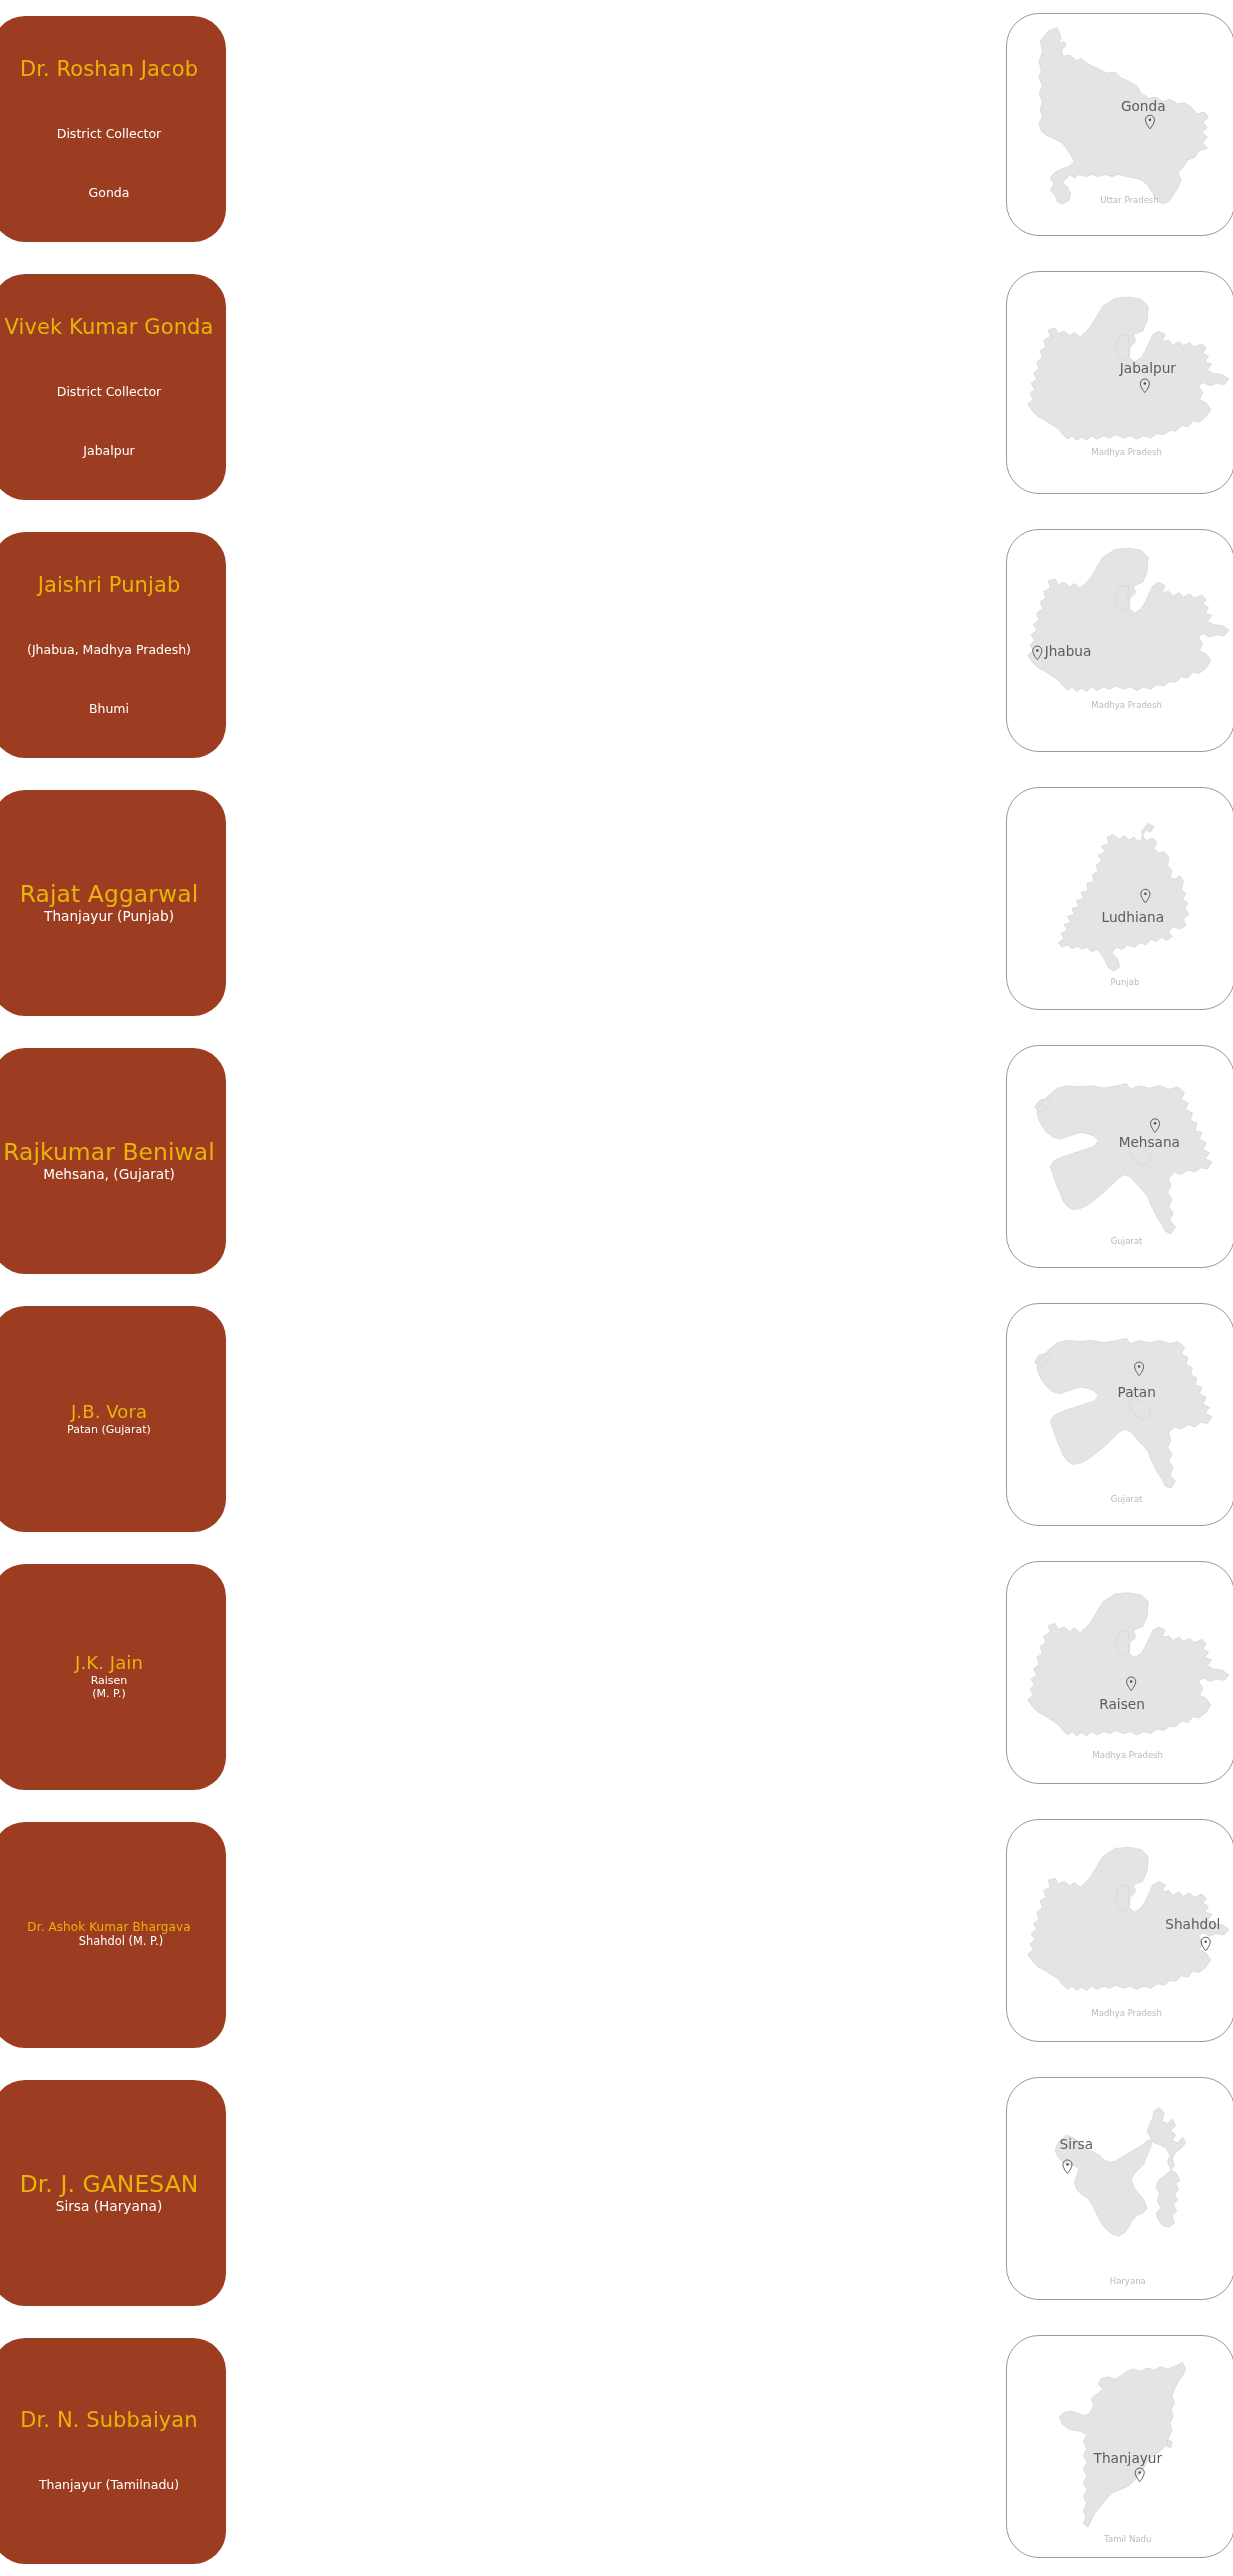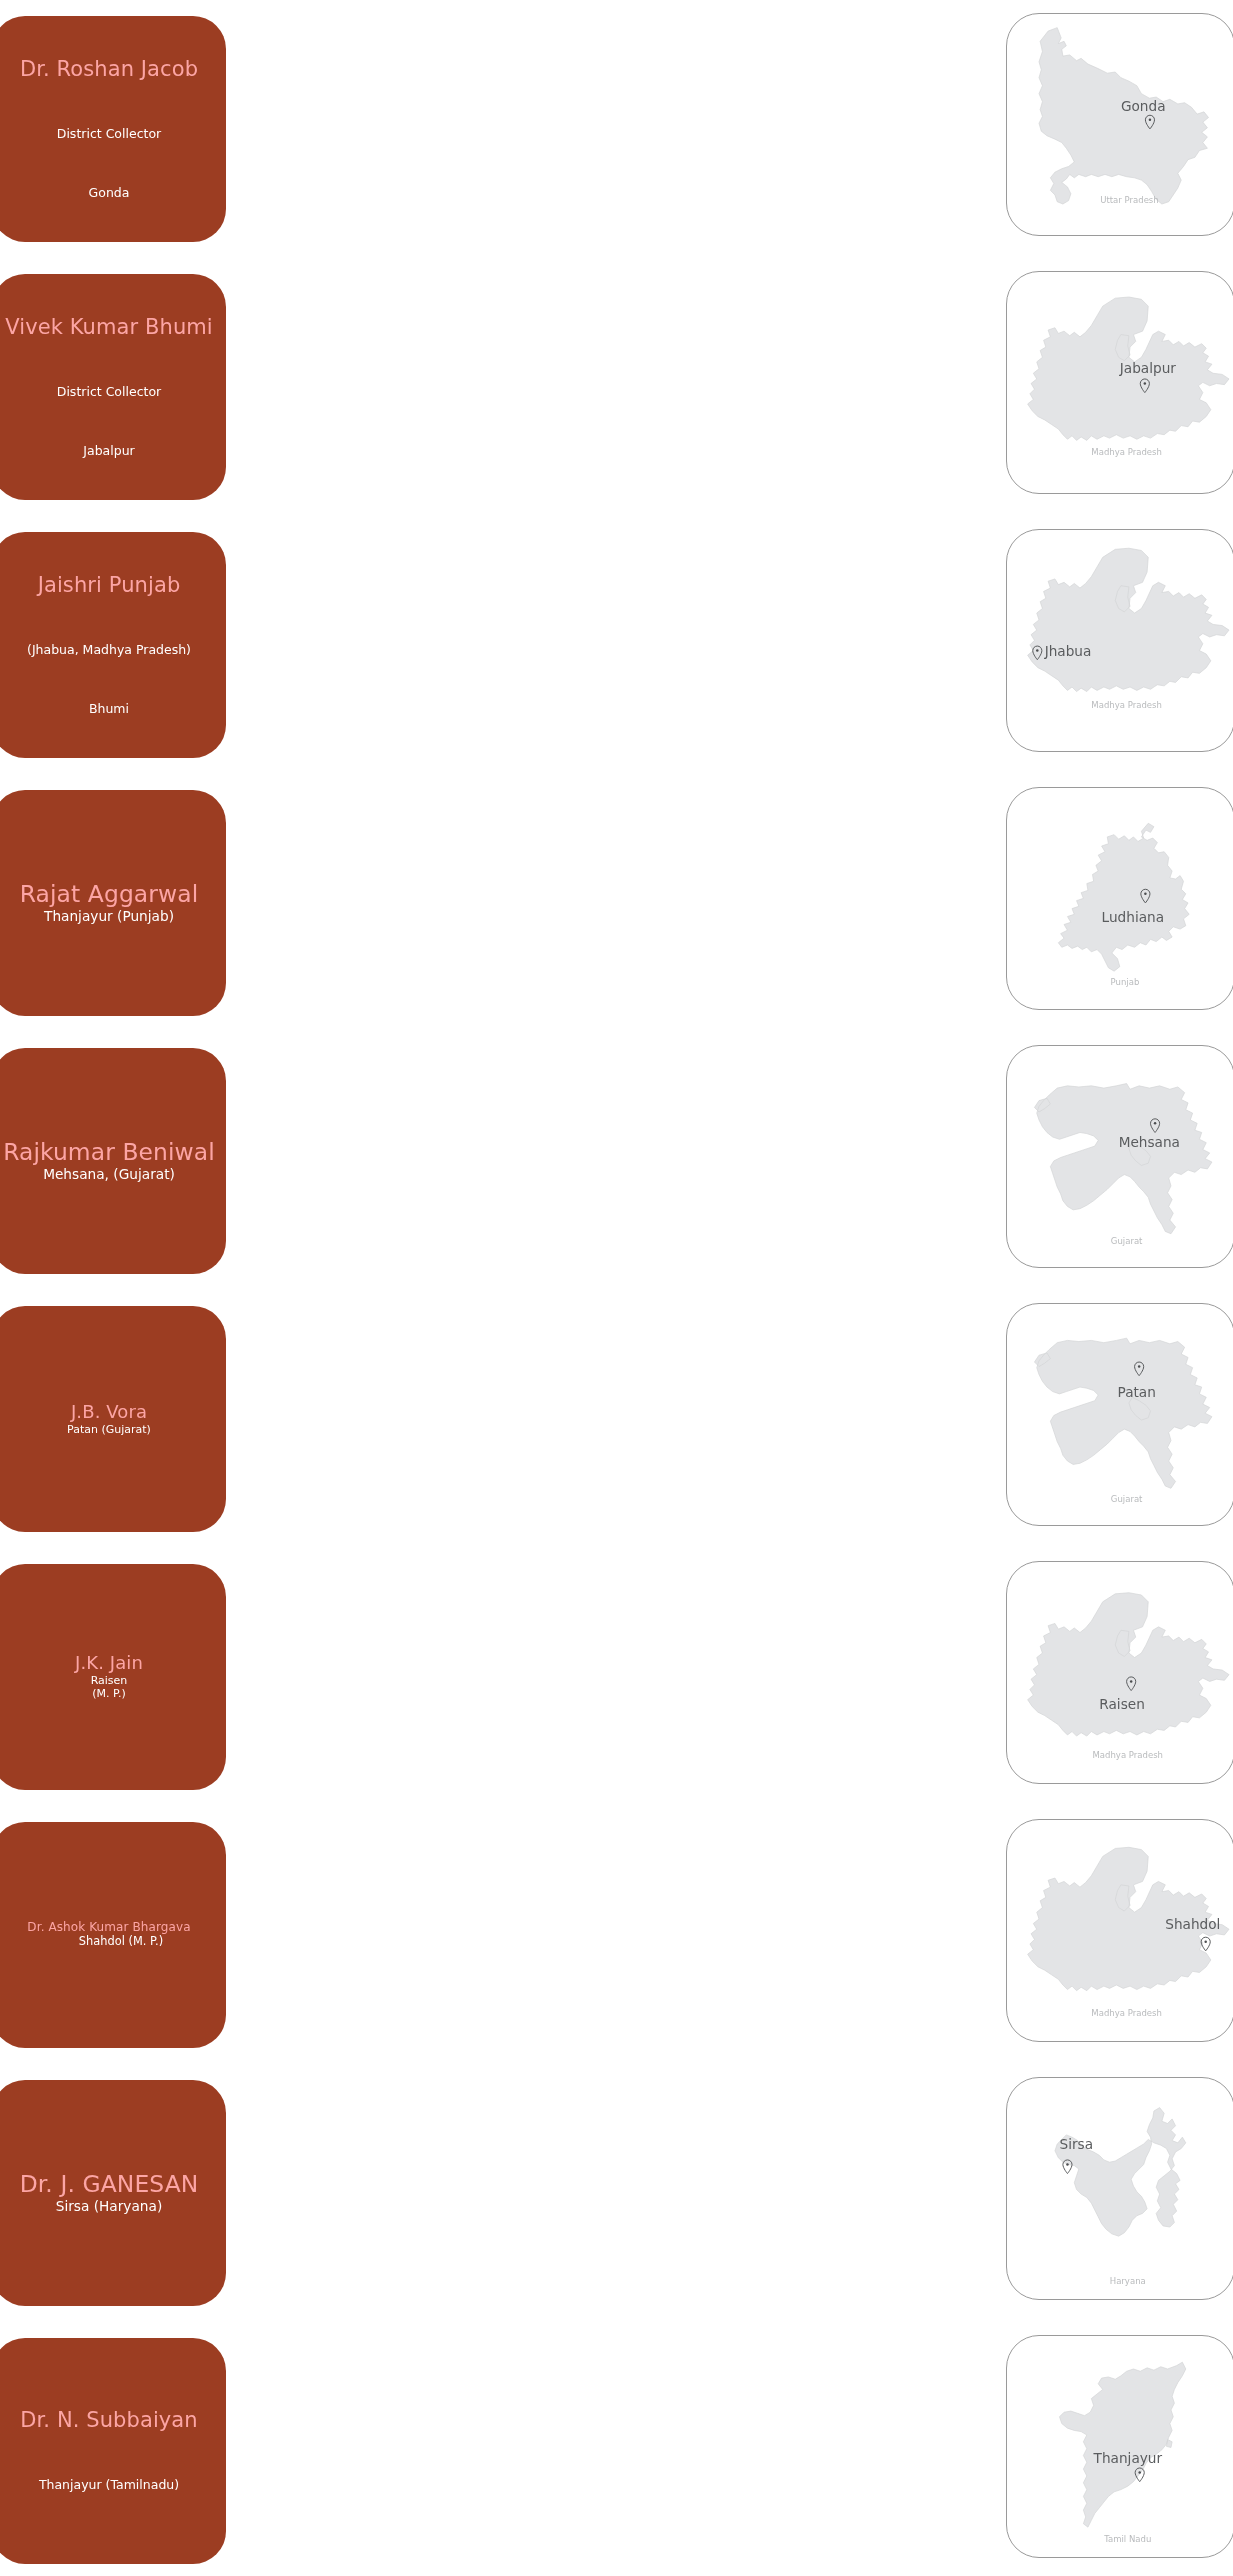--- a/index.html
+++ b/index.html
@@ -33,21 +33,21 @@
     border-radius: 33px;
     display: flex;
     flex-direction: column;
     align-items: center;
     justify-content: center;
     box-sizing: border-box;
     padding: 0 8px;
     overflow: hidden;
   }
   .name-card .person-name {
-    color: #fca5a5;
+    color: #eab308;
     font-size: 21px;
     line-height: 1.14;
     text-align: center;
     white-space: nowrap;
     letter-spacing: 0.1px;
   }
   .name-card .person-sub {
     color: #ffffff;
     font-size: 12.5px;
     line-height: 1.22;
@@ -131,21 +131,21 @@
           <path d="M8 0 C3.6 0 0 3.6 0 8 C0 14.5 8 24 8 24 C8 24 16 14.5 16 8 C16 3.6 12.4 0 8 0 Z" fill="none" stroke="#4b4d4f" stroke-width="1.6"></path>
           <circle cx="8" cy="8" r="2.2" fill="#4b4d4f"></circle>
         </g>
         <text class="state-label" x="215" y="333">Uttar Pradesh</text>
       </svg>
     </div>
   </div>
 
   <div class="row">
     <div class="name-card size-md">
-      <div class="person-name">Vivek Kumar Bhumi</div>
+      <div class="person-name">Vivek Kumar Gonda</div>
       <div class="person-sub">District Collector</div>
       <div class="person-sub2">Jabalpur</div>
     </div>
     <div class="map-card">
       <svg class="map-svg" viewBox="0 0 402 392">
         <path class="state-shape" d="M148 94 L168 60 L190 46 L214 44 L236 48 L248 60 L246 86 L238 104 L222 110 L226 122 L216 132 L214 150 L224 158 L236 150 L244 136 L256 110 L266 104 L278 110 L272 122 L284 120 L292 128 L302 122 L310 130 L320 124 L330 132 L342 126 L350 134 L344 142 L354 148 L348 158 L360 162 L352 172 L362 178 L378 180 L390 188 L382 198 L368 196 L356 200 L344 194 L336 200 L344 212 L338 224 L350 230 L358 242 L350 254 L338 264 L326 262 L318 272 L306 270 L296 280 L286 278 L276 286 L264 284 L252 292 L240 288 L228 294 L216 288 L204 292 L192 286 L180 292 L170 288 L158 294 L148 288 L140 296 L130 290 L122 296 L114 288 L106 294 L98 286 L90 276 L78 268 L66 260 L54 254 L44 244 L36 232 L46 224 L40 214 L48 206 L42 196 L52 188 L46 178 L56 170 L52 158 L62 150 L58 138 L68 132 L64 120 L76 114 L72 102 L84 98 L90 108 L100 104 L110 112 L118 106 L128 114 L138 106 Z M200 110 L214 112 L212 130 L216 146 L206 156 L196 150 L190 136 L194 120 Z"></path>
         <text class="city-label" x="198" y="178">Jabalpur</text>
         <g class="pin" transform="translate(234,188)">
           <path d="M8 0 C3.6 0 0 3.6 0 8 C0 14.5 8 24 8 24 C8 24 16 14.5 16 8 C16 3.6 12.4 0 8 0 Z" fill="none" stroke="#4b4d4f" stroke-width="1.6"></path>
           <circle cx="8" cy="8" r="2.2" fill="#4b4d4f"></circle>

